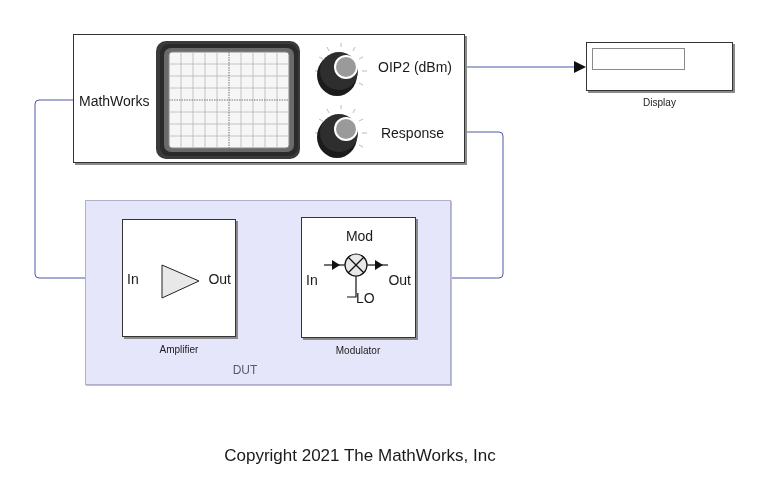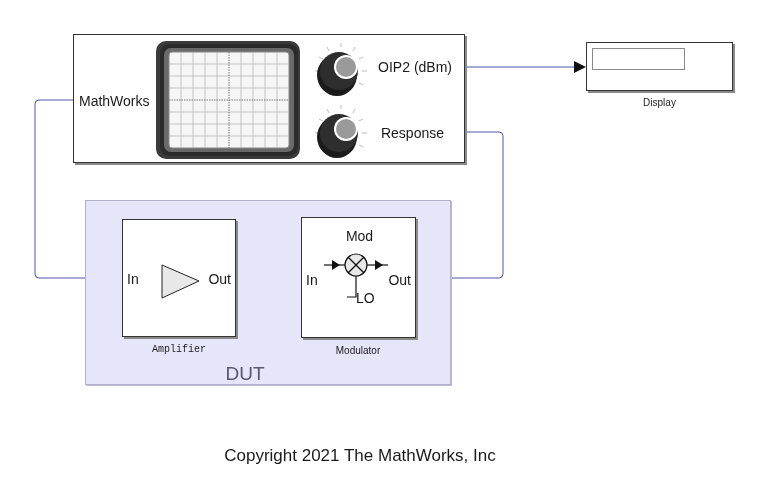--- a/index.html
+++ b/index.html
@@ -6,21 +6,21 @@
   body { width: 768px; height: 481px; position: relative; overflow: hidden;
          font-family: "Liberation Sans", sans-serif; color: #1a1a1a; }
   .abs { position: absolute; }
   .block { position: absolute; background: #fff; border: 1px solid #333;
            box-shadow: 2px 2px 0 #8a8a8a; box-sizing: border-box; }
   .label { position: absolute; font-size: 10px; white-space: nowrap; }
   .port { position: absolute; font-size: 14px; white-space: nowrap; }
   .dut-area { position: absolute; left: 85px; top: 200px; width: 366px; height: 185px;
               background: #e6e6fb; border: 1px solid #b0b0cc; box-sizing: border-box;
               box-shadow: 1px 1px 0 #bdbdcf; }
-  .dut-label { position: absolute; font-size: 19px; color: #555a6a; }
+  .dut-label { position: absolute; font-size: 12px; color: #555a6a; }
   .center { text-align: center; }
   svg.wires { position: absolute; left: 0; top: 0; pointer-events: none; }
 </style>
 </head>
 <body>
 
 <svg class="wires" width="768" height="481">
 
   <path d="M73 100 H39 Q35 100 35 104 V274 Q35 278 39 278 H122" fill="none" stroke="#4a56a8" stroke-width="1"></path>
 
@@ -111,21 +111,21 @@
 <div class="dut-area"></div>
 <div class="dut-label center" style="left:200px; top:363px; width:90px;">DUT</div>
 
 <div class="block" style="left:122px; top:219px; width:114px; height:118px;">
   <span class="port" style="left:4px; top:51px;">In</span>
   <span class="port" style="right:4px; top:51px;">Out</span>
   <svg class="abs" style="left:38px; top:44px;" width="40" height="36">
     <polygon points="1,1 38,17 1,34" fill="#e8e8e8" stroke="#222" stroke-width="1"></polygon>
   </svg>
 </div>
-<div class="label center" style="left:109px; top:344px; width:140px;font-family:Liberation Mono, monospace;">Amplifier</div>
+<div class="label center" style="left:109px; top:344px; width:140px;">Amplifier</div>
 
 <div class="block" style="left:301px; top:217px; width:115px; height:121px;">
   <span class="abs" style="left:0; width:115px; text-align:center; top:10px; font-size:14px;">Mod</span>
   <svg class="abs" style="left:0; top:0;" width="115" height="121">
     <line x1="22" y1="47" x2="43" y2="47" stroke="#111" stroke-width="1.2"></line>
     <polygon points="30,42 38,47 30,52" fill="#111"></polygon>
     <circle cx="54" cy="47" r="11" fill="#e8e8e8" stroke="#111" stroke-width="1.2"></circle>
     <line x1="46" y1="39" x2="62" y2="55" stroke="#111" stroke-width="1.2"></line>
     <line x1="62" y1="39" x2="46" y2="55" stroke="#111" stroke-width="1.2"></line>
     <line x1="65" y1="47" x2="86" y2="47" stroke="#111" stroke-width="1.2"></line>

